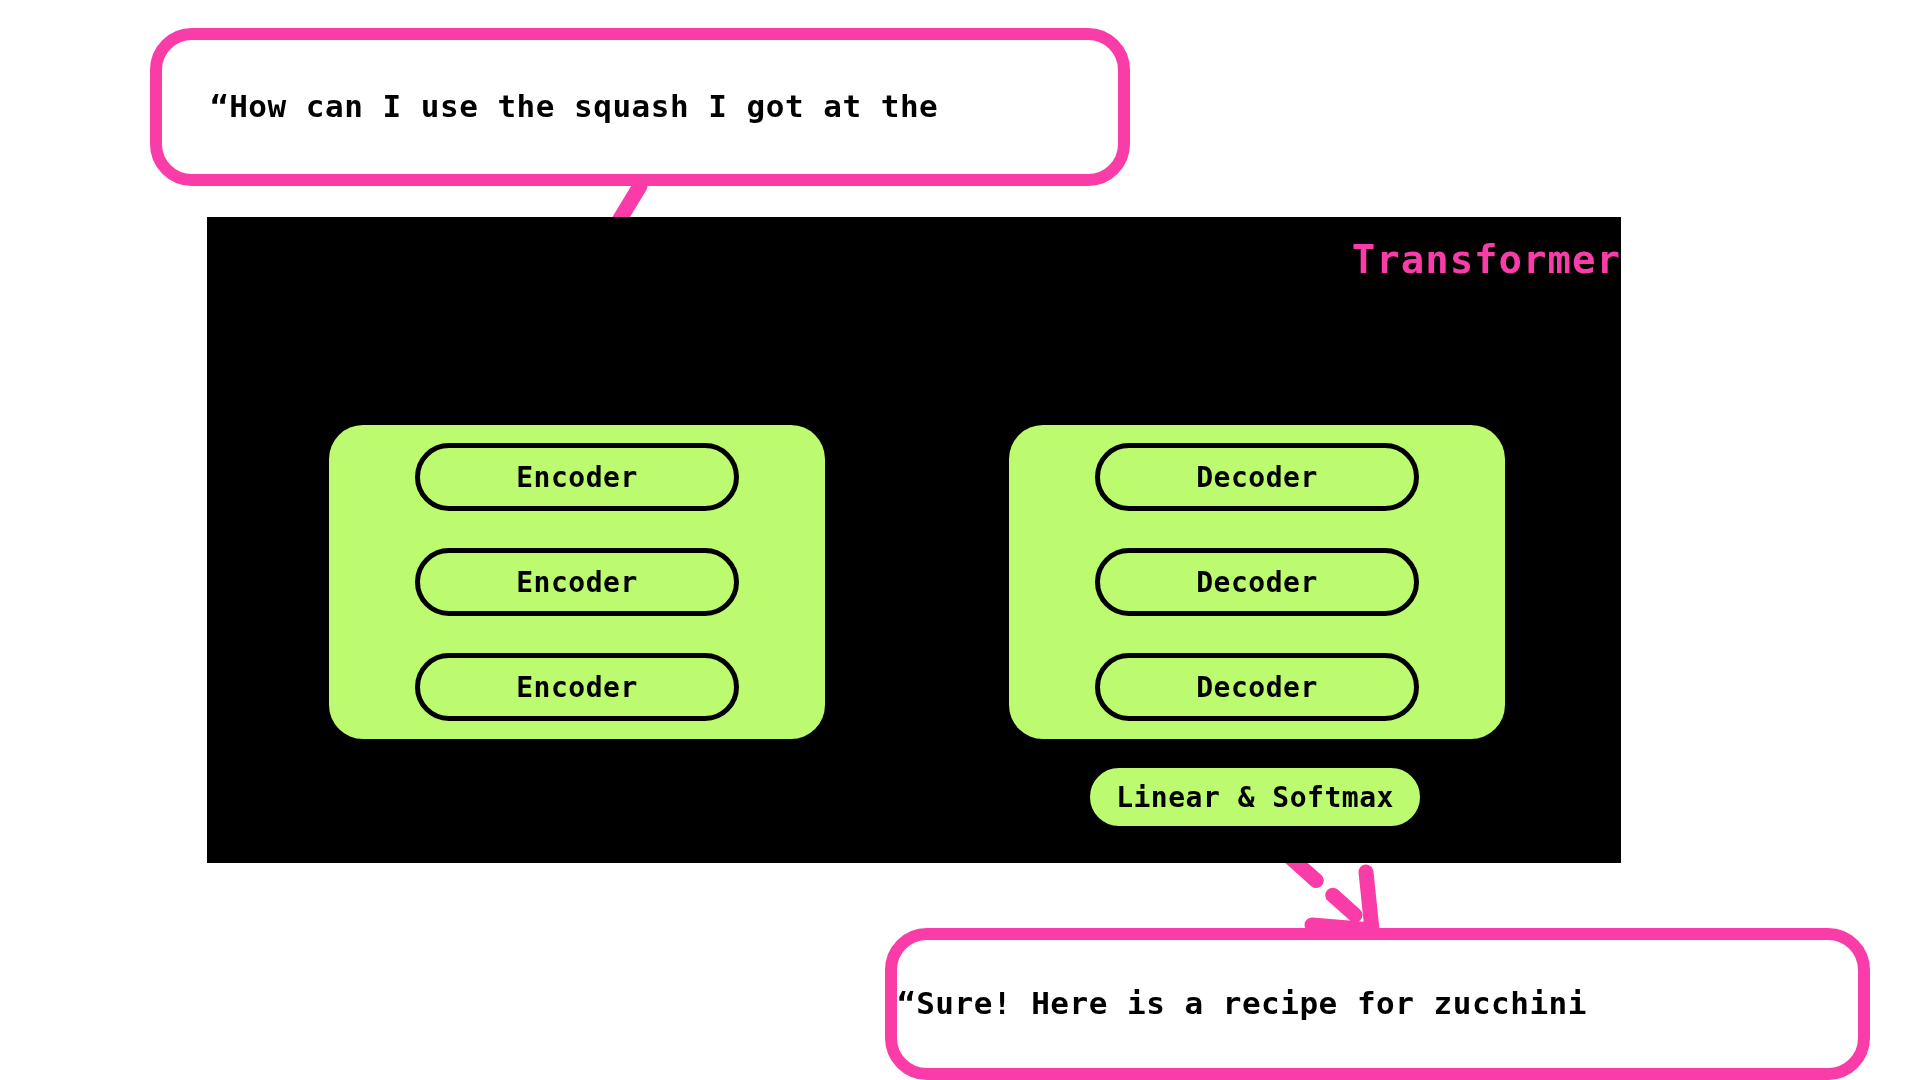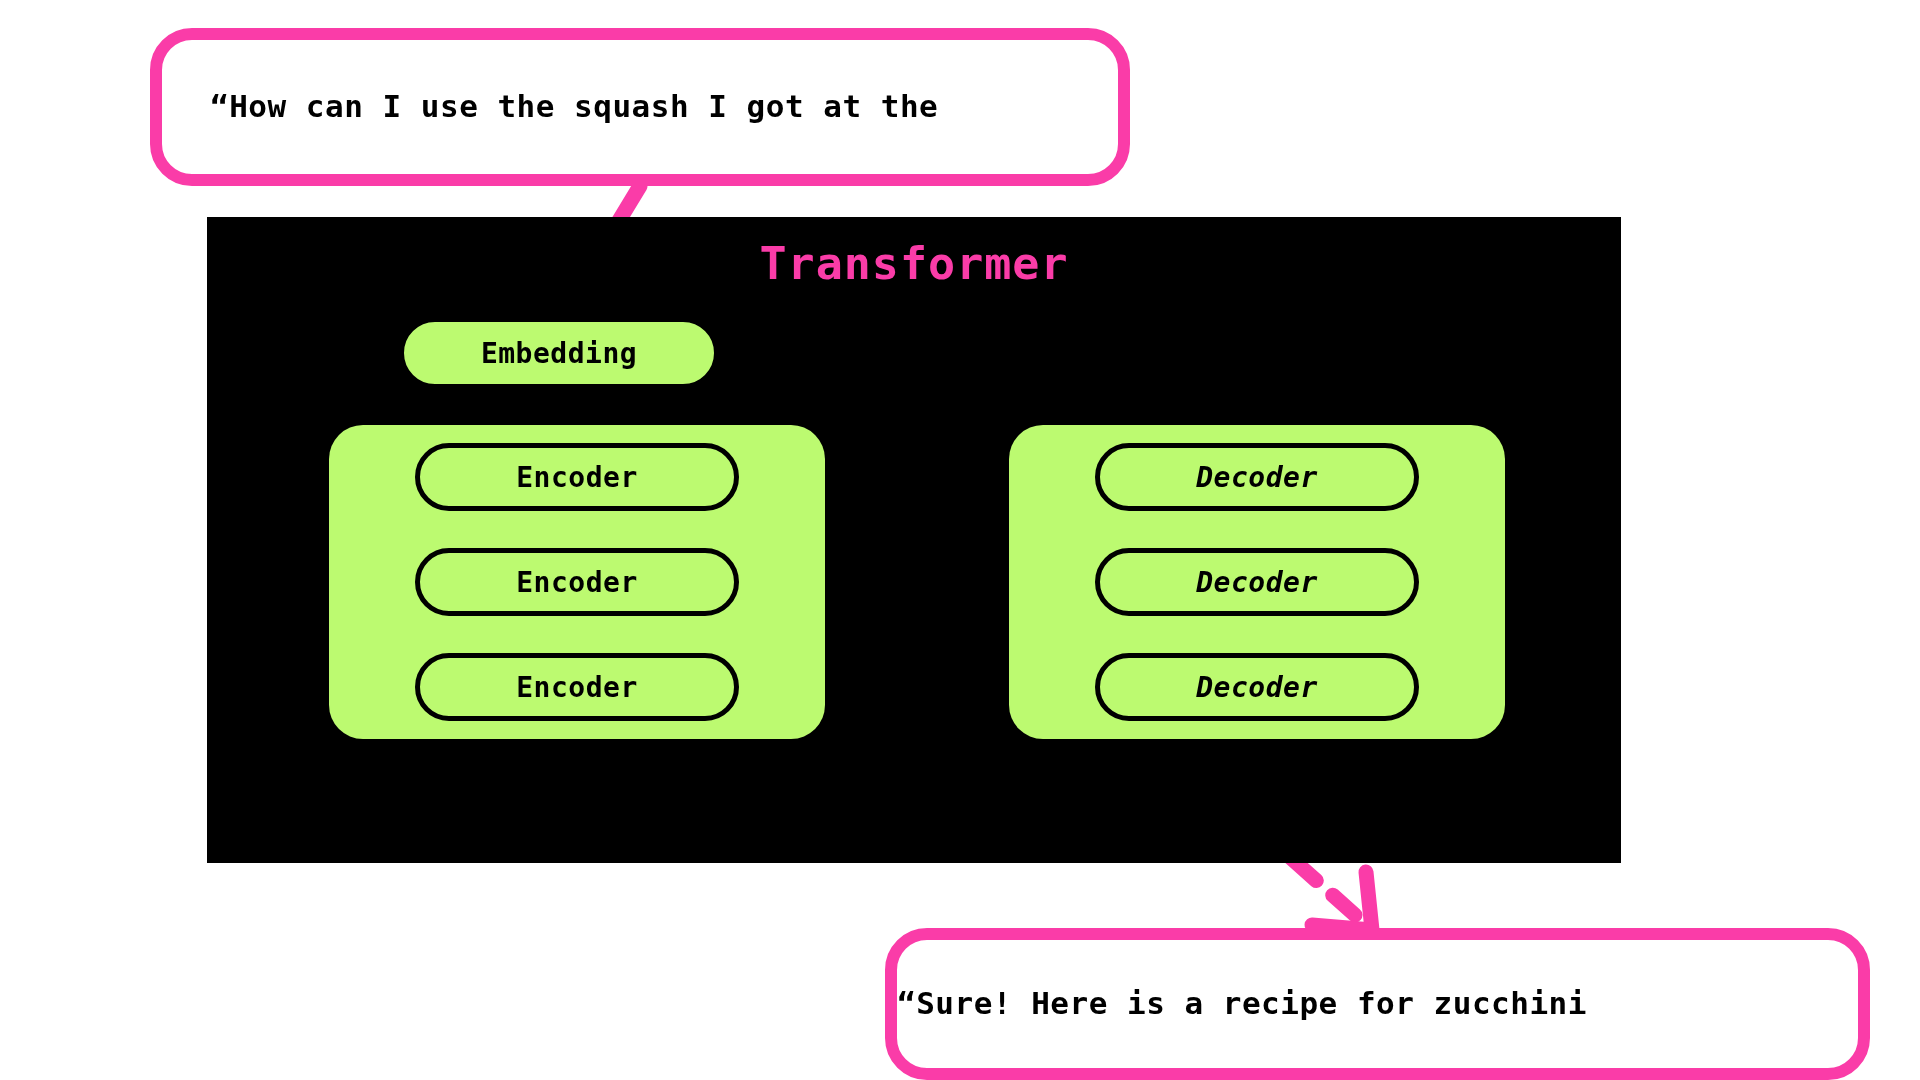--- a/index.html
+++ b/index.html
@@ -62,24 +62,24 @@
     width: 1414px;
     height: 646px;
     background: #000000;
   }
 
   #panel-title {
     position: absolute;
     left: 0;
     right: 0;
     top: 20px;
-    text-align: center;
+    text-align: right;
     color: var(--pink);
     font-family: "DejaVu Sans Mono", "Liberation Mono", monospace;
-    font-size: 45px;
+    font-size: 39px;
     font-weight: 700;
     letter-spacing: 1px;
   }
 
   
   .pill {
     box-sizing: border-box;
     background: var(--green);
     border: 5px solid #000000;
     border-radius: 999px;
@@ -122,21 +122,20 @@
     left: 122px;
     top: 208px;
     width: 496px;
     height: 314px;
   }
   #stack-decoders {
     left: 802px;
     top: 208px;
     width: 496px;
     height: 314px;
-    font-style: italic;
   }
 
   #pill-linear-softmax {
     position: absolute;
     left: 878px;
     top: 546px;
     width: 340px;
     height: 68px;
   }
 
@@ -171,31 +170,31 @@
   </g>
 </svg>
 
 <div class="bubble" id="bubble-user">
   <div class="line">“How can I use the squash I got at the</div>
 </div>
 
 <div id="panel" style="background: rgb(0, 0, 0);">
   <div id="panel-title">Transformer</div>
 
-  <div class="pill" id="pill-embedding">Embedding</div>
 
   <div class="stack-box" id="stack-encoders">
     <div class="pill">Encoder</div>
     <div class="pill">Encoder</div>
     <div class="pill">Encoder</div>
   </div>
 
   <div class="stack-box" id="stack-decoders">
     <div class="pill">Decoder</div>
     <div class="pill">Decoder</div>
     <div class="pill">Decoder</div>
   </div>
 
+  <div class="pill" id="pill-linear-softmax">Linear &amp; Softmax</div>
 </div>
 
 <div class="bubble" id="bubble-assistant">
   <div class="line">“Sure! Here is a recipe for zucchini</div>
 </div>
 
 </body></html>

